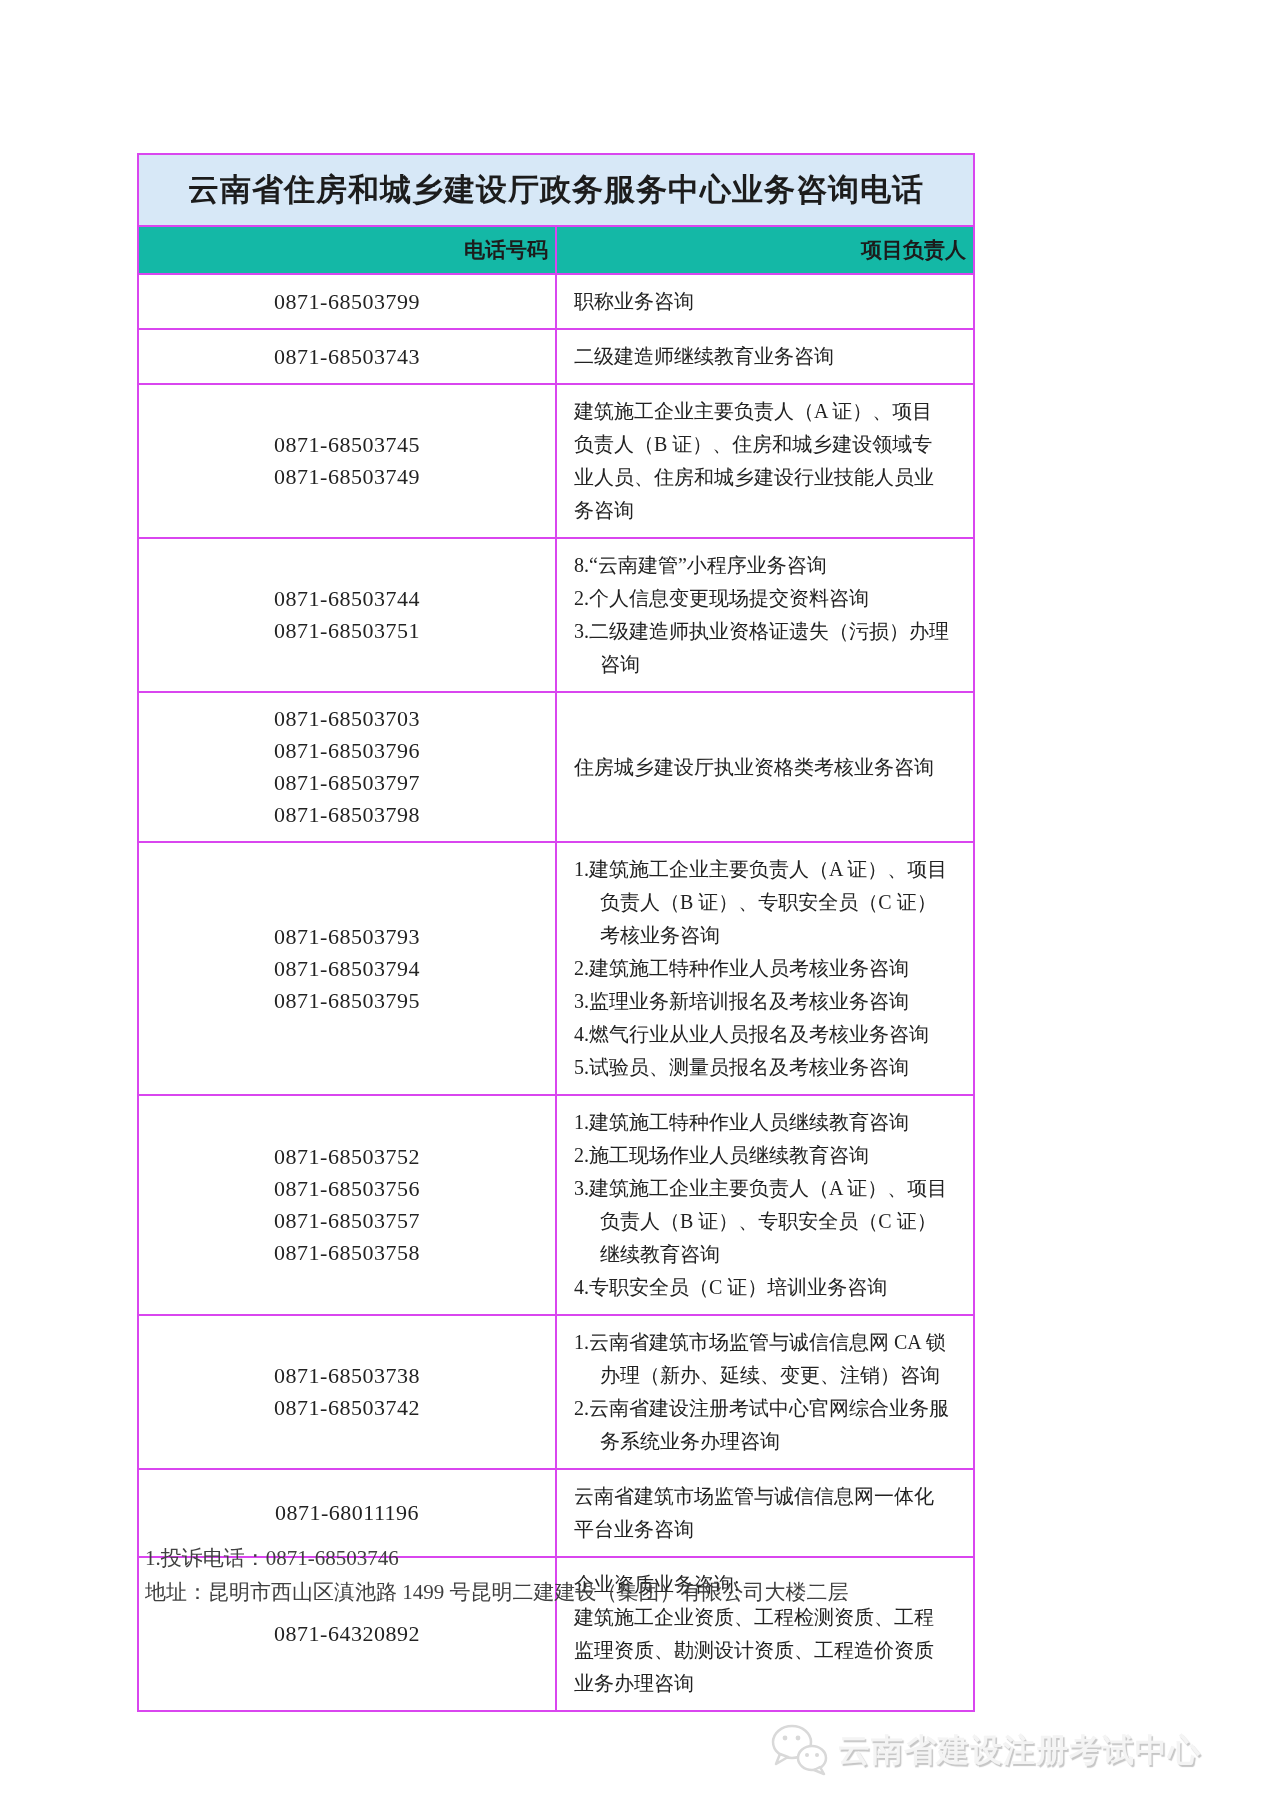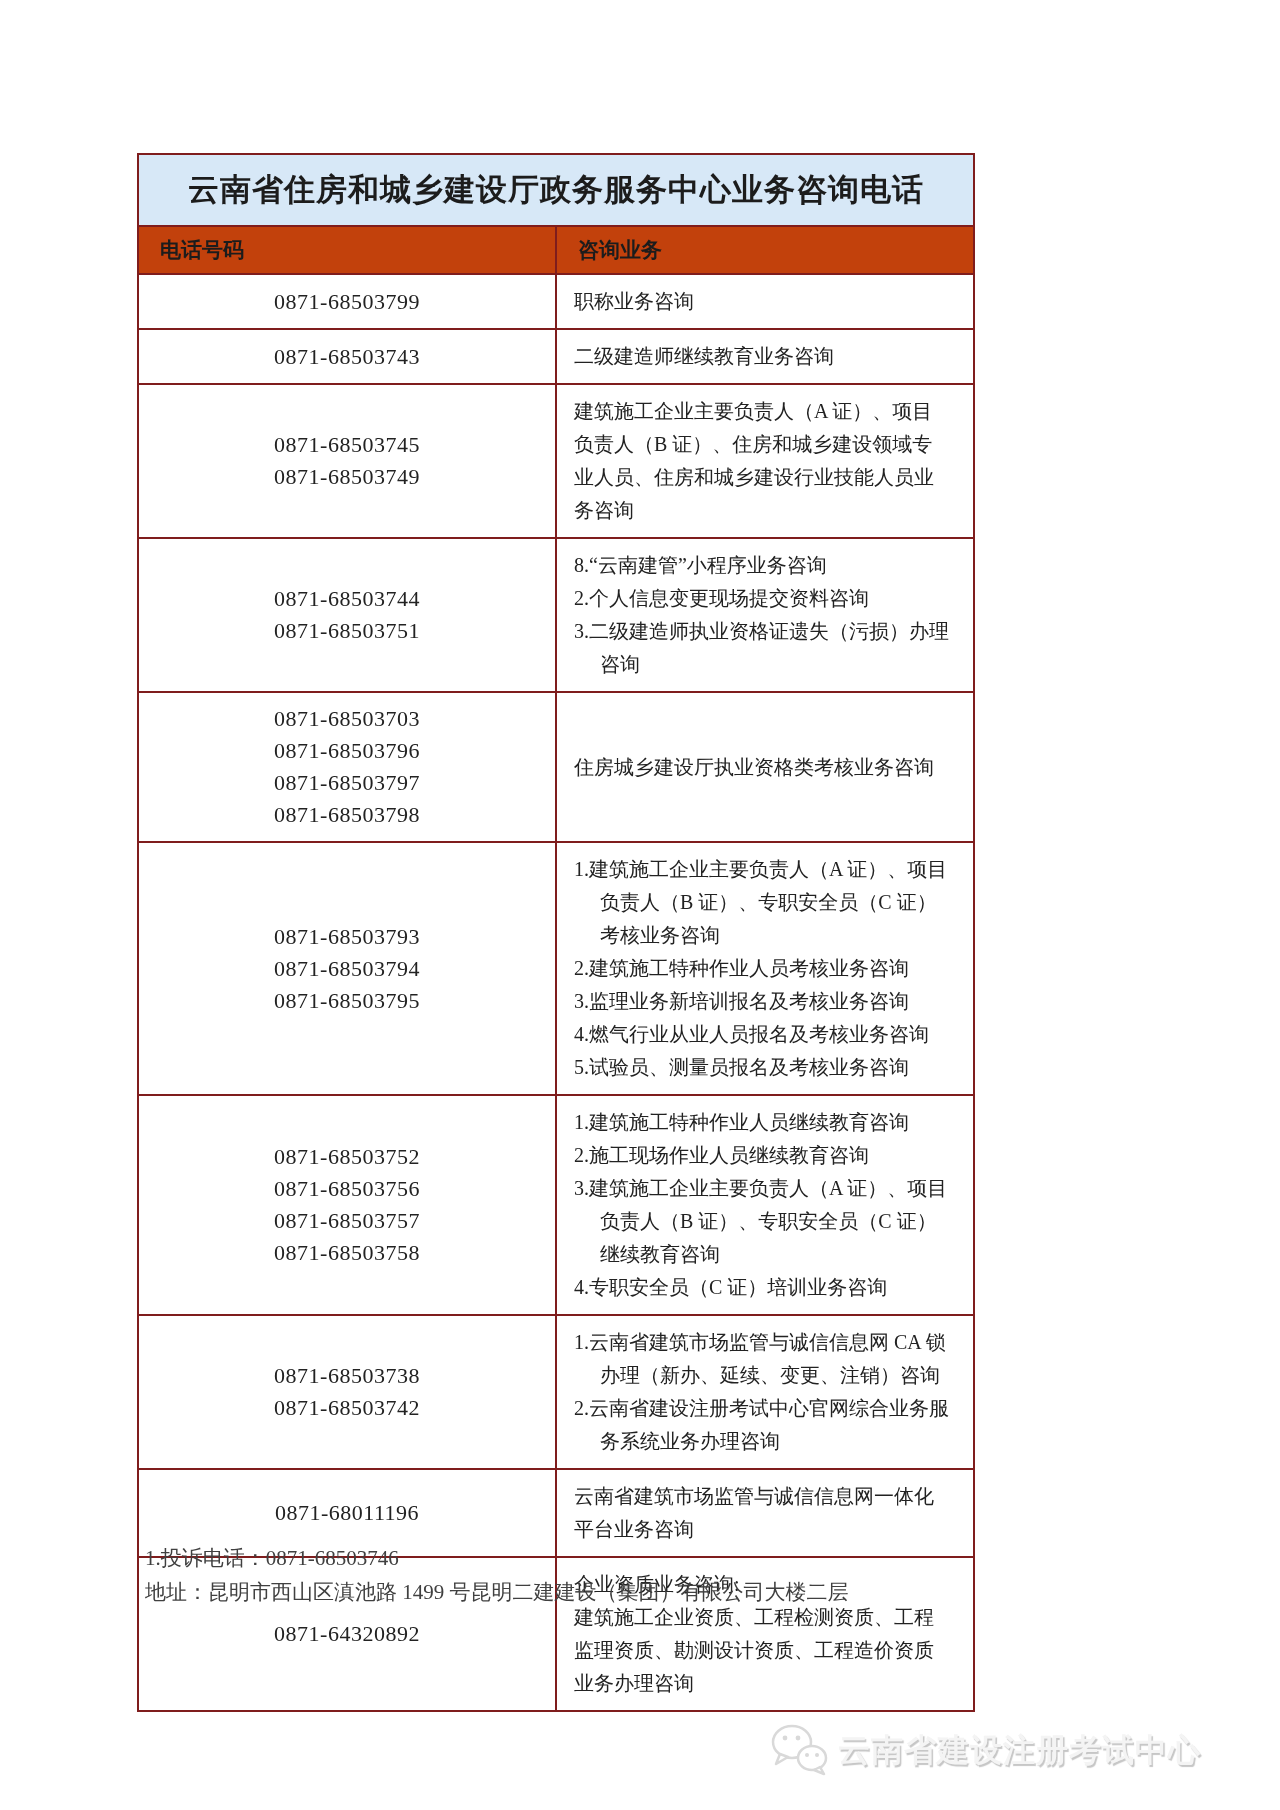--- a/index.html
+++ b/index.html
@@ -18,37 +18,37 @@
   table.consult {
     position: absolute;
     left: 137px;
     top: 153px;
     width: 838px;
     border-collapse: collapse;
     table-layout: fixed;
     color: #222222;
   }
   table.consult th, table.consult td {
-    border: 2px solid #7f1d1d;
+    border: 2px solid #d946ef;
   }
   .title-cell {
     background: #d7e8f7;
     font-size: 31px;
     font-weight: bold;
     text-align: center;
     letter-spacing: 1px;
     padding: 14px 6px;
     color: #1c1c1c;
   }
   .col-head {
-    background: #c2410c;
+    background: #14b8a6;
     font-size: 21px;
     font-weight: bold;
-    text-align: left;
-    padding: 9px 21px;
+    text-align: right;
+    padding: 9px 7px;
     color: #1c1c1c;
   }
   .col-phone { width: 223px; }
   .phone-cell {
     text-align: center;
     vertical-align: middle;
     font-size: 22px;
     padding: 10px 12px;
     letter-spacing: 0.5px;
   }
@@ -95,21 +95,21 @@
 
 <div class="page">
 
   <table class="consult">
     <thead>
       <tr>
         <th class="title-cell" colspan="2">云南省住房和城乡建设厅政务服务中心业务咨询电话</th>
       </tr>
       <tr>
         <th class="col-head col-phone">电话号码</th>
-        <th class="col-head">咨询业务</th>
+        <th class="col-head">项目负责人</th>
       </tr>
     </thead>
     <tbody id="table-body">
         <tr>
           <td class="phone-cell">
             <div class="phone">0871-68503799</div>
           </td>
           <td class="service-cell">
             <div class="svc-item">职称业务咨询</div>
           </td>

